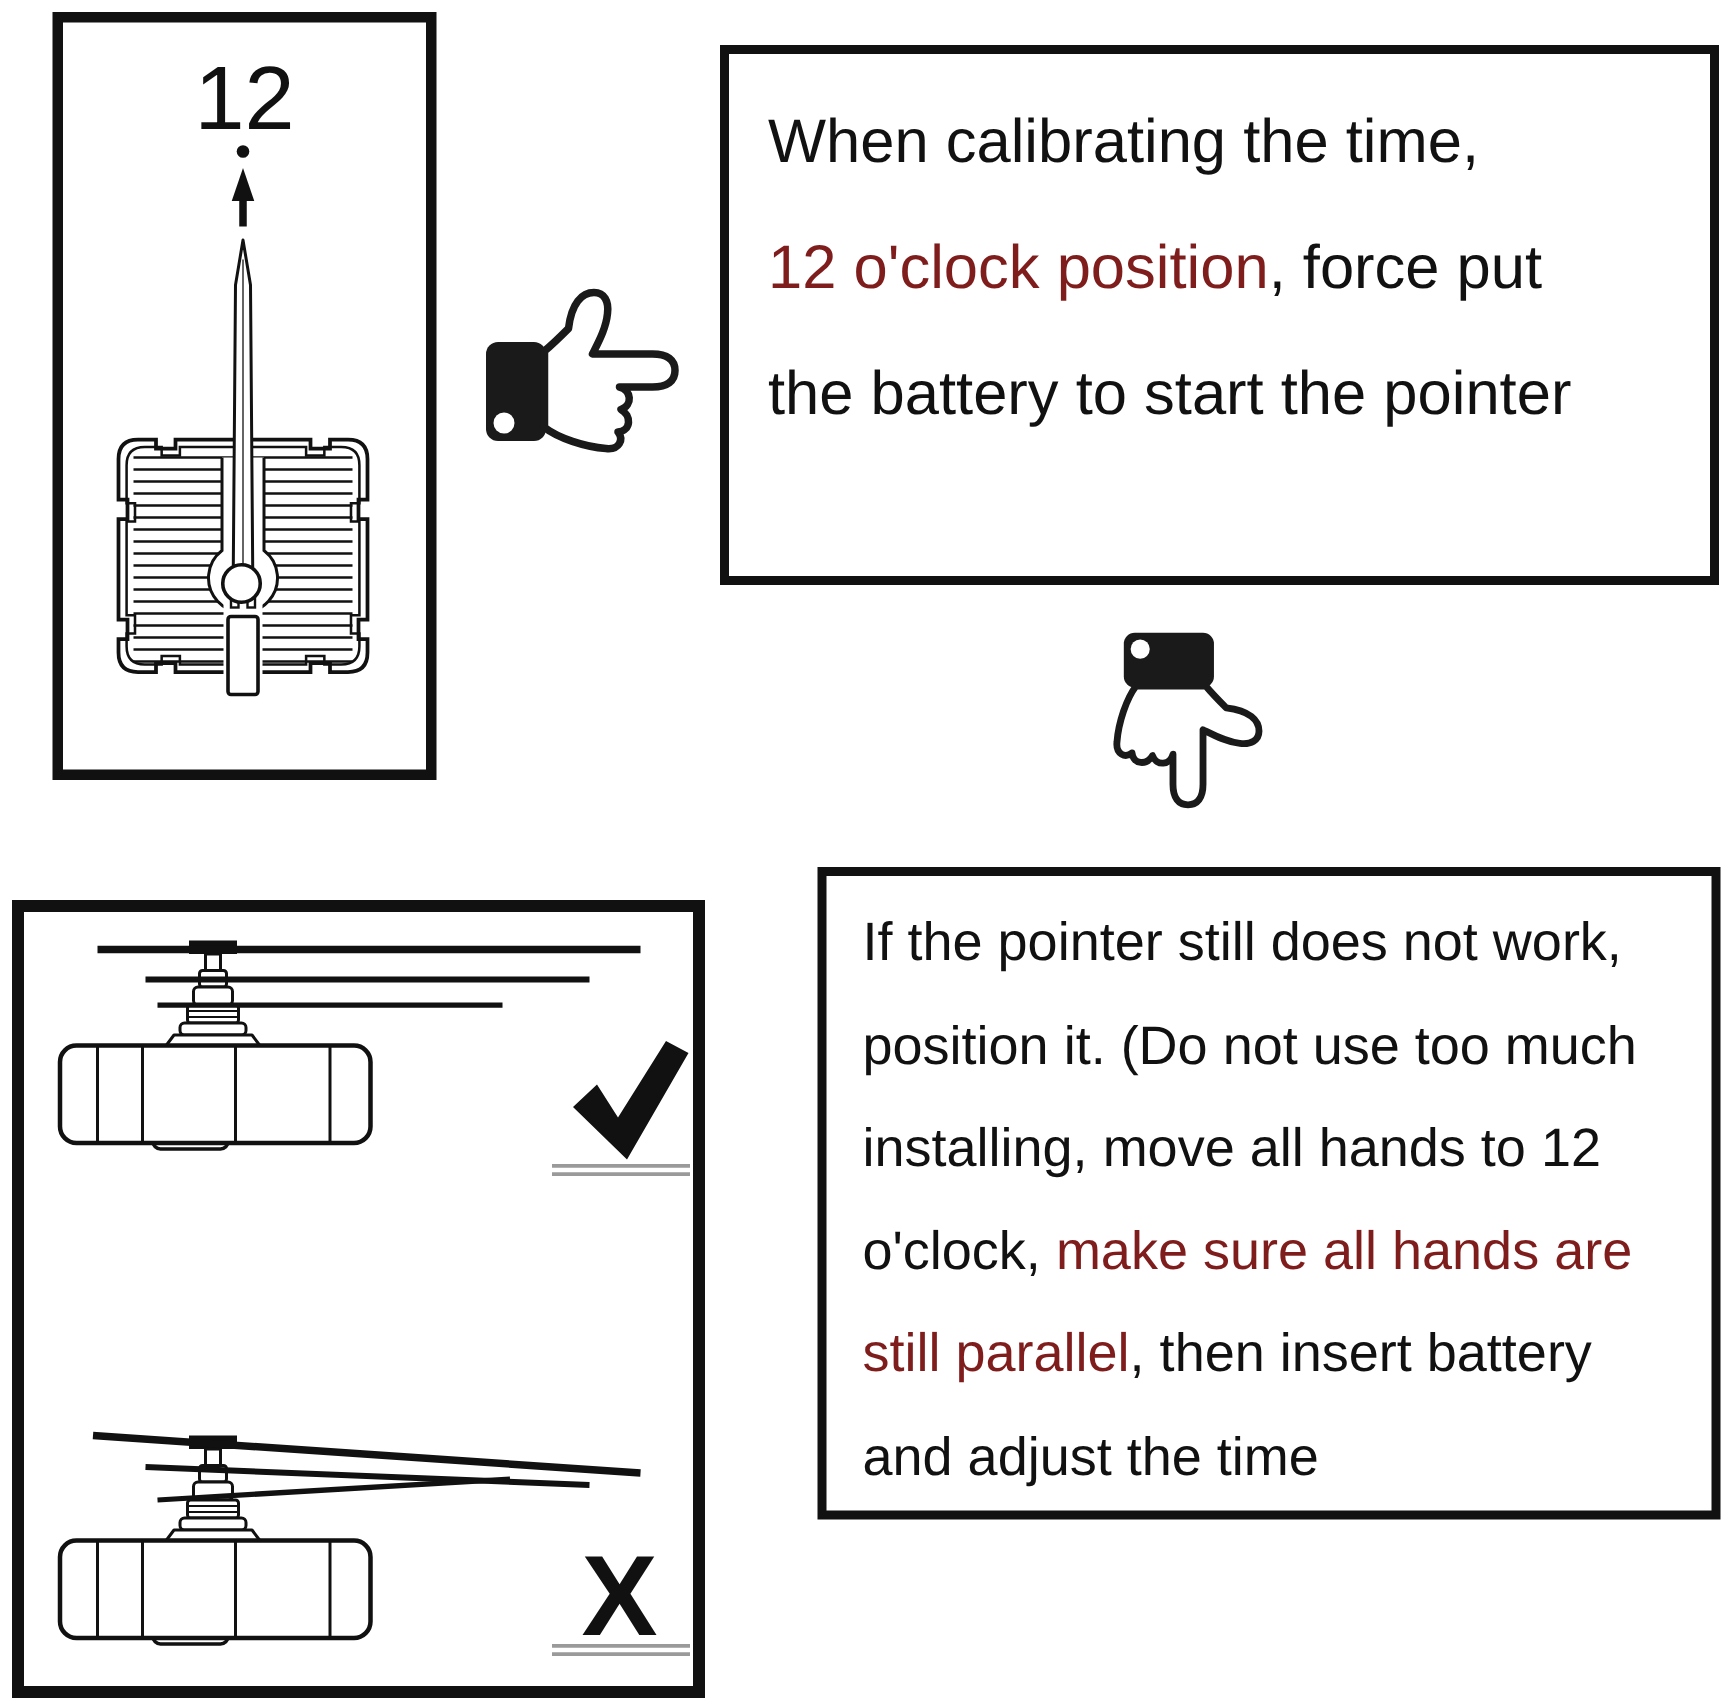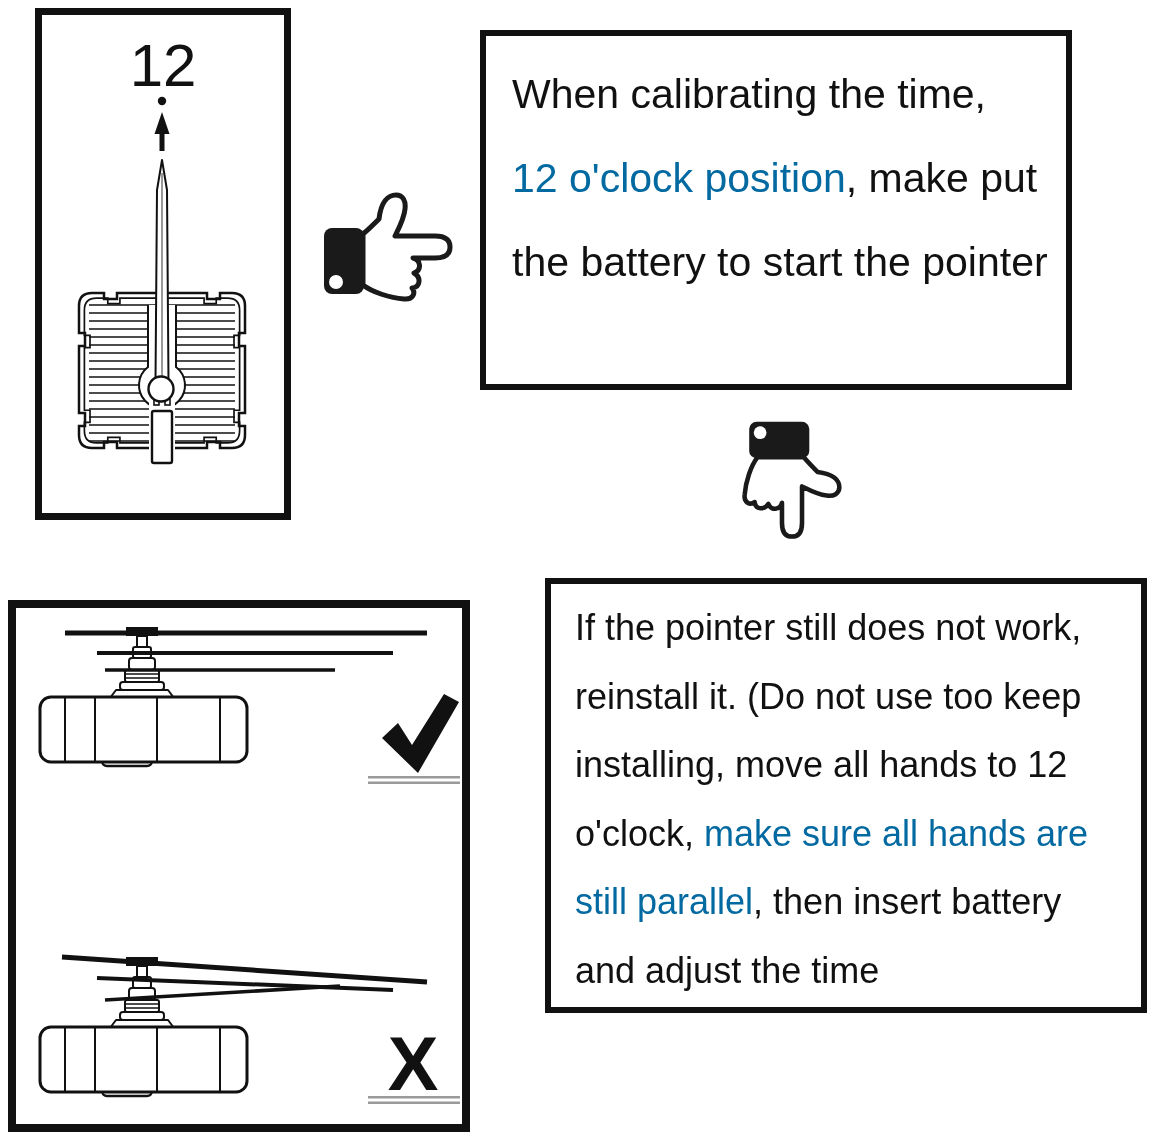--- a/index.html
+++ b/index.html
@@ -2,30 +2,30 @@
 <html><head>
 <meta charset="utf-8">
 <style>
   html,body{margin:0;padding:0;background:#ffffff;}
   #canvas{
     position:relative;width:1154px;height:1138px;background:#ffffff;overflow:hidden;
     font-family:"Liberation Sans", sans-serif;color:#111;
   }
   .panel{position:absolute;background:#fff;border:7px solid #111;box-sizing:border-box;}
   #top-left-panel{left:35px;top:8px;width:256px;height:512px;border-width:7px;}
-  #top-right-box{left:480px;top:30px;width:592px;height:360px;border-width:6px;}
+  #top-right-box{left:480px;top:30px;width:666px;height:360px;border-width:6px;}
   #bottom-left-panel{left:8px;top:600px;width:462px;height:532px;border-width:8px;}
   #bottom-right-box{left:545px;top:578px;width:602px;height:435px;border-width:6px;}
   .textcol{position:absolute;inset:0;display:flex;flex-direction:column;justify-content:flex-start;}
   #top-right-box .textcol{padding:16px 10px 0 26px;}
   #bottom-right-box .textcol{padding:10px 6px 0 24px;}
   .tline{white-space:nowrap;}
   #top-right-box .tline{font-size:41px;line-height:84px;}
   #bottom-right-box .tline{font-size:36px;line-height:68.5px;}
-  .red{color:#0369a1;}
+  .red{color:#7f1d1d;}
   .handicon{position:absolute;}
   #pointer-right-icon{left:322px;top:190px;width:134px;height:114px;}
   #pointer-down-icon{left:740px;top:420px;width:104px;height:122px;}
   .fillsvg{position:absolute;left:0;top:0;width:100%;height:100%;}
   svg text{font-family:"Liberation Sans", sans-serif;}
 </style>
 </head>
 <body>
 
 <div id="canvas">
@@ -111,21 +111,21 @@
                C 68 108 50 102 41 95 Z" fill="#ffffff" stroke="#1a1a1a" stroke-width="5" stroke-linejoin="round"></path>
     </g>
   </svg>
 
   <div class="panel" id="top-right-box">
     <div class="textcol">
       <div class="tline">
         <span>When calibrating the time,</span>
       </div>
       <div class="tline">
-        <span class="red">12 o'clock position</span><span>, make put</span>
+        <span class="red">12 o'clock position</span><span>, force put</span>
       </div>
       <div class="tline">
         <span>the battery to start the pointer</span>
       </div>
     </div>
   </div>
 
   <svg class="handicon" id="pointer-down-icon" viewBox="0 0 114 134">
     <use href="#hand-shape" transform="translate(114 0) rotate(90)"></use>
   </svg>
@@ -182,21 +182,21 @@
       </g>
     </svg>
   </div>
 
   <div class="panel" id="bottom-right-box">
     <div class="textcol">
       <div class="tline">
         <span>If the pointer still does not work,</span>
       </div>
       <div class="tline">
-        <span>reinstall it. (Do not use too keep</span>
+        <span>position it. (Do not use too much</span>
       </div>
       <div class="tline">
         <span>installing, move all hands to 12</span>
       </div>
       <div class="tline">
         <span>o'clock, </span><span class="red">make sure all hands are</span>
       </div>
       <div class="tline">
         <span class="red">still parallel</span><span>, then insert battery</span>
       </div>

